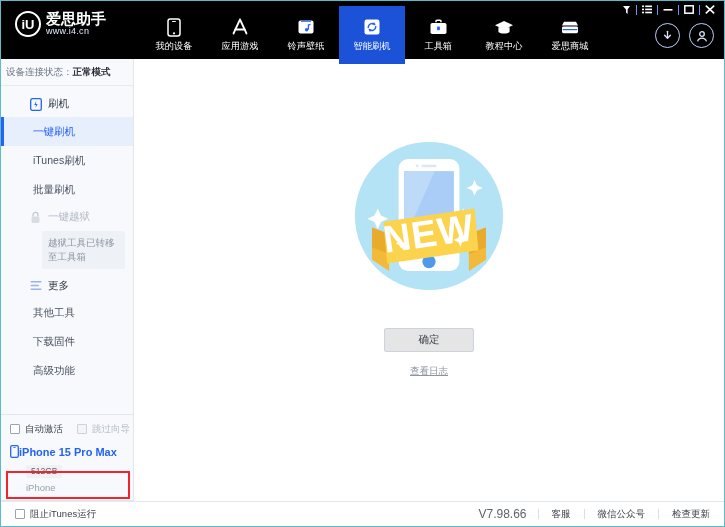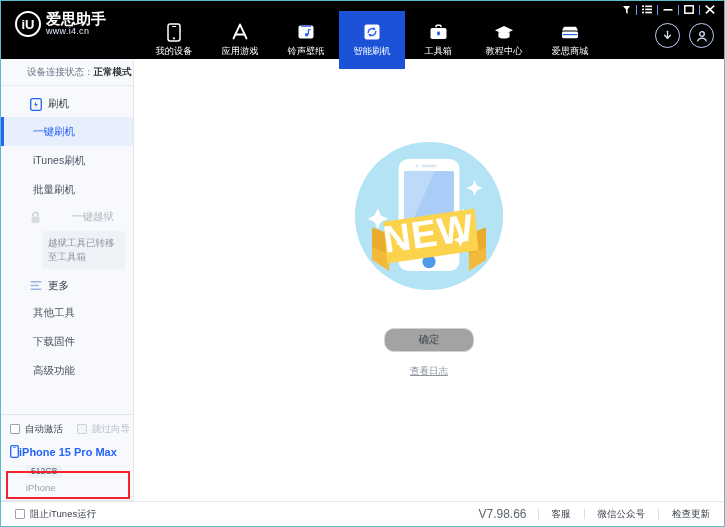--- a/index.html
+++ b/index.html
@@ -39,21 +39,21 @@
     color: #ffffff; font-size: 13px; font-weight: bold;
     flex: 0 0 26px;
   }
   .brand-text { margin-left: 5px; line-height: 1.05; }
   .brand-name {
     color: #ffffff; font-size: 15px; font-weight: bold;
     letter-spacing: 0px; white-space: nowrap;
   }
   .brand-url { color: #e3ecff; font-size: 9px; letter-spacing: .3px; }
 
-  .navtabs { display: flex; align-items: flex-end; height: 68px; }
+  .navtabs { display: flex; align-items: center; height: 68px; }
   .navtab {
     width: 66px; height: 58px;
     display: flex; flex-direction: column;
     align-items: center; justify-content: center;
     gap: 3px; cursor: pointer;
   }
   .navtab.active { background: #1b52d8; }
   .navtab .glyph {
     width: 20px; height: 20px;
     display: flex; align-items: center; justify-content: center;
@@ -93,37 +93,37 @@
   .sidebar {
     width: 133px; flex: 0 0 133px;
     background: #f7f9fd;
     border-right: 1px solid #e2e6ee;
     display: flex; flex-direction: column;
     position: relative;
   }
   .dev-status {
     height: 27px; flex: 0 0 27px;
     display: flex; align-items: center;
-    padding-left: 26px;
+    padding-left: 5px;
     border-bottom: 1px solid #e7eaf1;
     background: #f7f9fd;
     white-space: nowrap;
   }
   .dev-status .lab { font-size: 9.5px; color: #6a7280; }
   .dev-status .val { font-size: 9.5px; color: #2c3138; font-weight: bold; }
 
   .nav-scroll { flex: 1 1 auto; padding-top: 5px; overflow: hidden; }
 
   .grp {
     display: flex; align-items: center; gap: 6px;
     height: 26px; padding-left: 28px;
   }
   .grp .gi { width: 13px; height: 13px; display:flex; align-items:center; justify-content:center; }
   .grp .gl { font-size: 10.5px; color: #353b44; }
-  .grp.dim .gl { color: #b3bac4; margin-left: 24px; }
+  .grp.dim .gl { color: #b3bac4; }
 
   .item {
     height: 29px; display: flex; align-items: center;
     padding-left: 32px; font-size: 10.5px; color: #4a5260;
     cursor: pointer; position: relative;
   }
   .item.active {
     background: #e7eefc; color: #2563f5;
   }
   .item.active::before {
@@ -182,22 +182,22 @@
     padding-top: 62px;
   }
   .hero { width: 190px; height: 190px; }
   .succ-msg {
     margin-top: 12px;
     font-size: 13.5px; color: #2c3138; letter-spacing: .5px;
   }
   .ok-btn {
     margin-top: 17px;
     width: 90px; height: 24px;
-    border: 1px solid #cdd3dc; background: #a3a3a3;
-    border-radius: 10px; cursor: pointer;
+    border: 1px solid #cdd3dc; background: #e5e5e5;
+    border-radius: 2px; cursor: pointer;
     font-size: 10.5px; color: #3c434d;
     font-family: "Liberation Sans", sans-serif;
   }
   .log-link {
     margin-top: 13px; font-size: 9.5px; color: #8d95a1;
     text-decoration: underline; cursor: pointer;
   }
 
   
   .footer {

